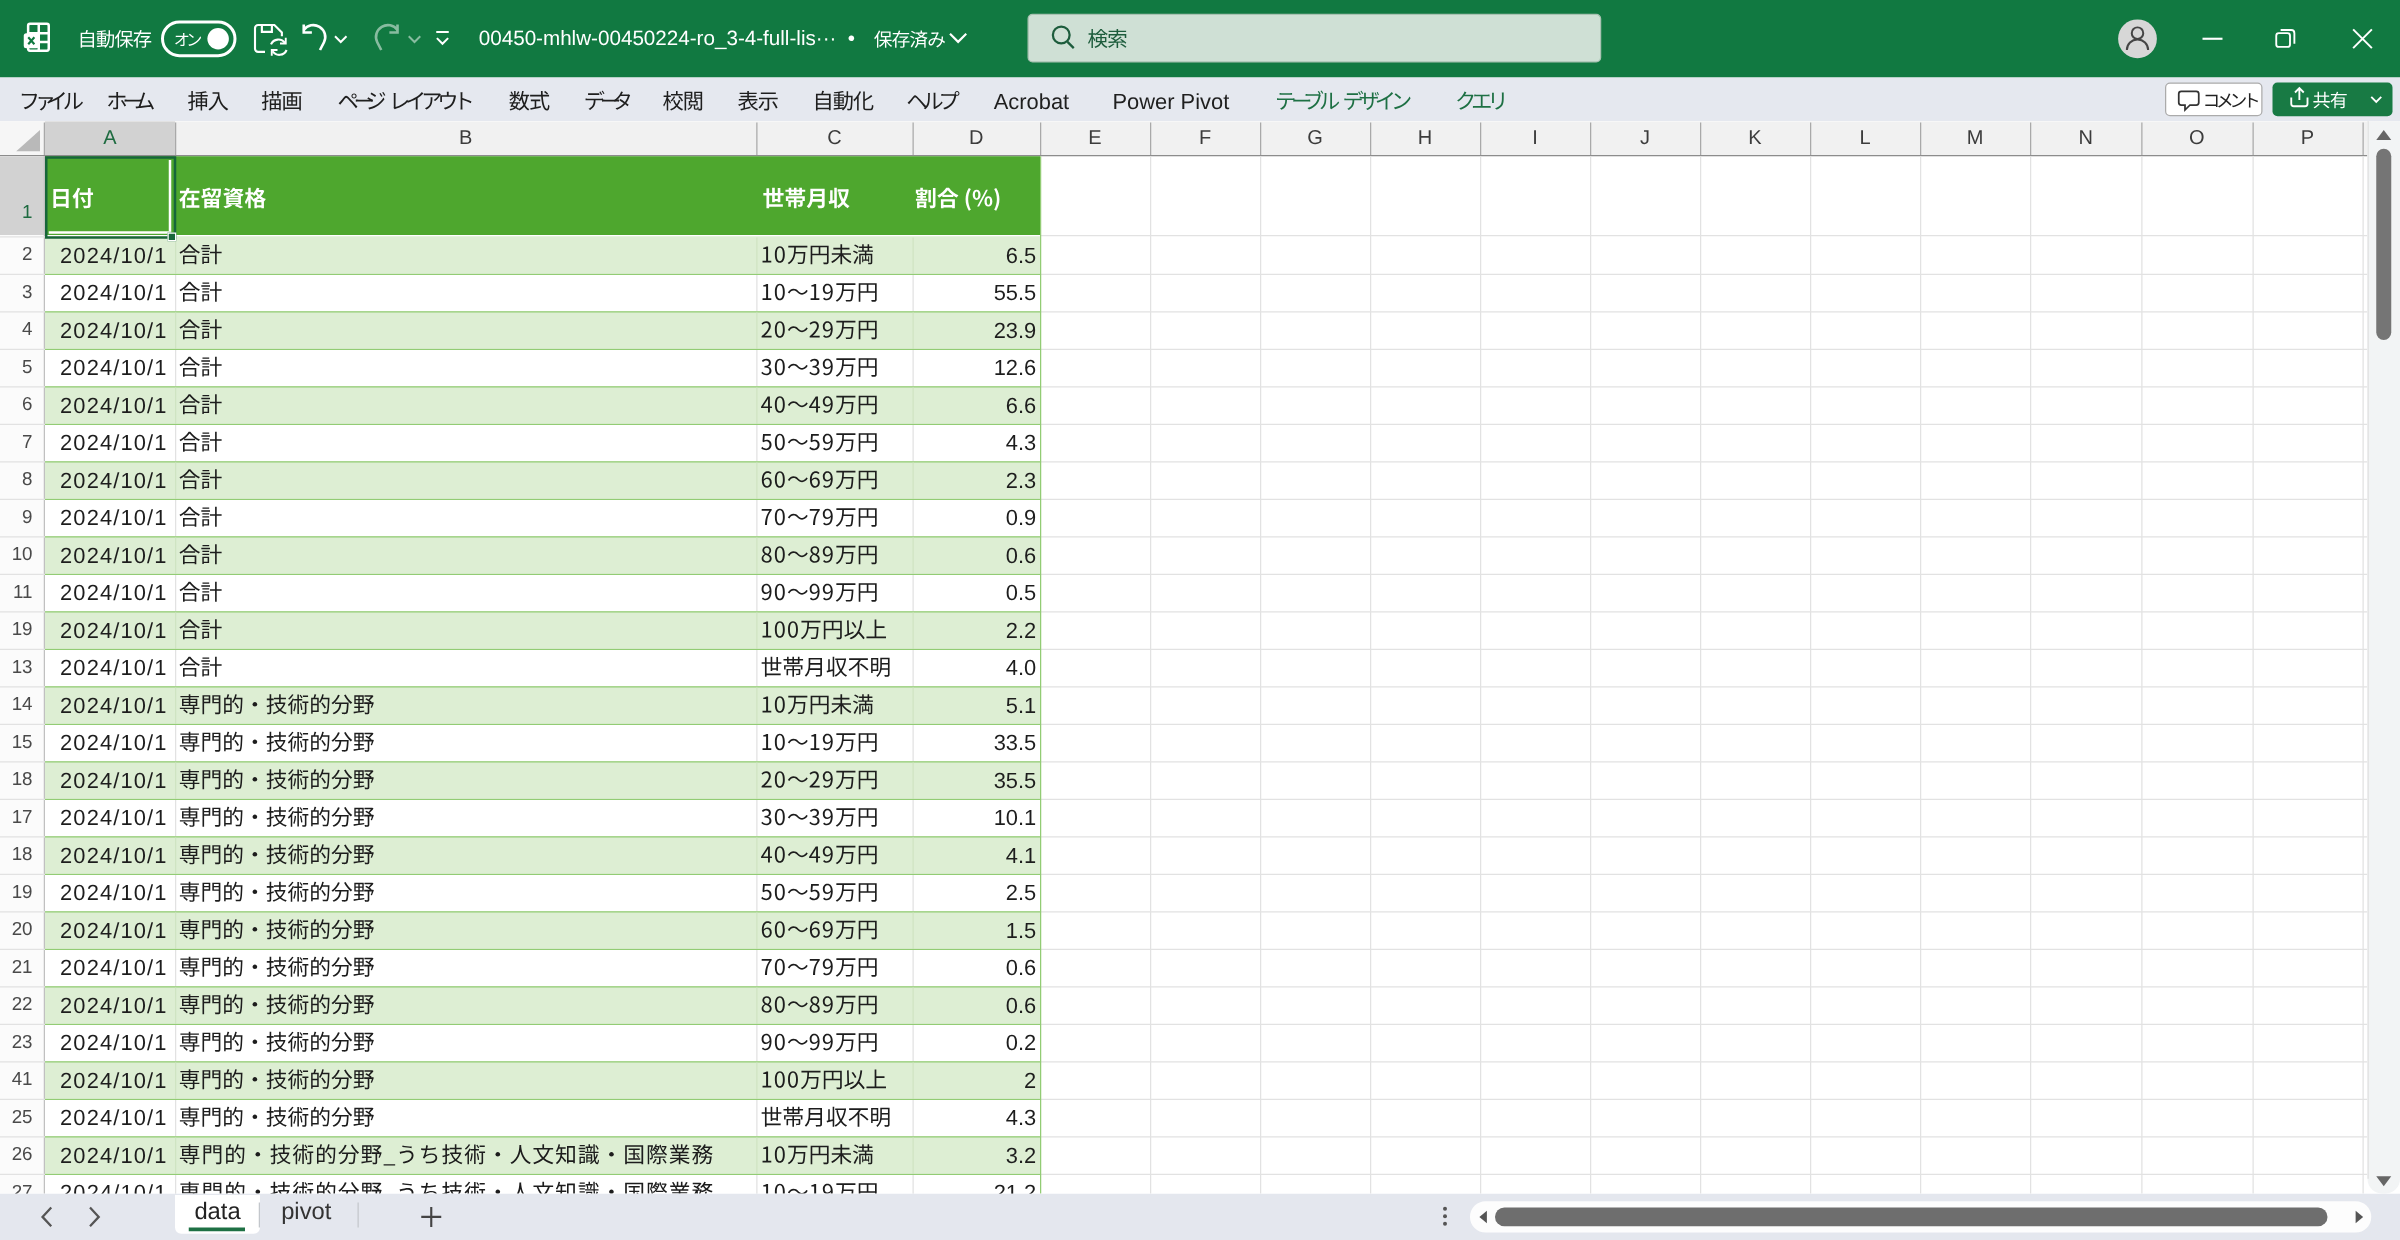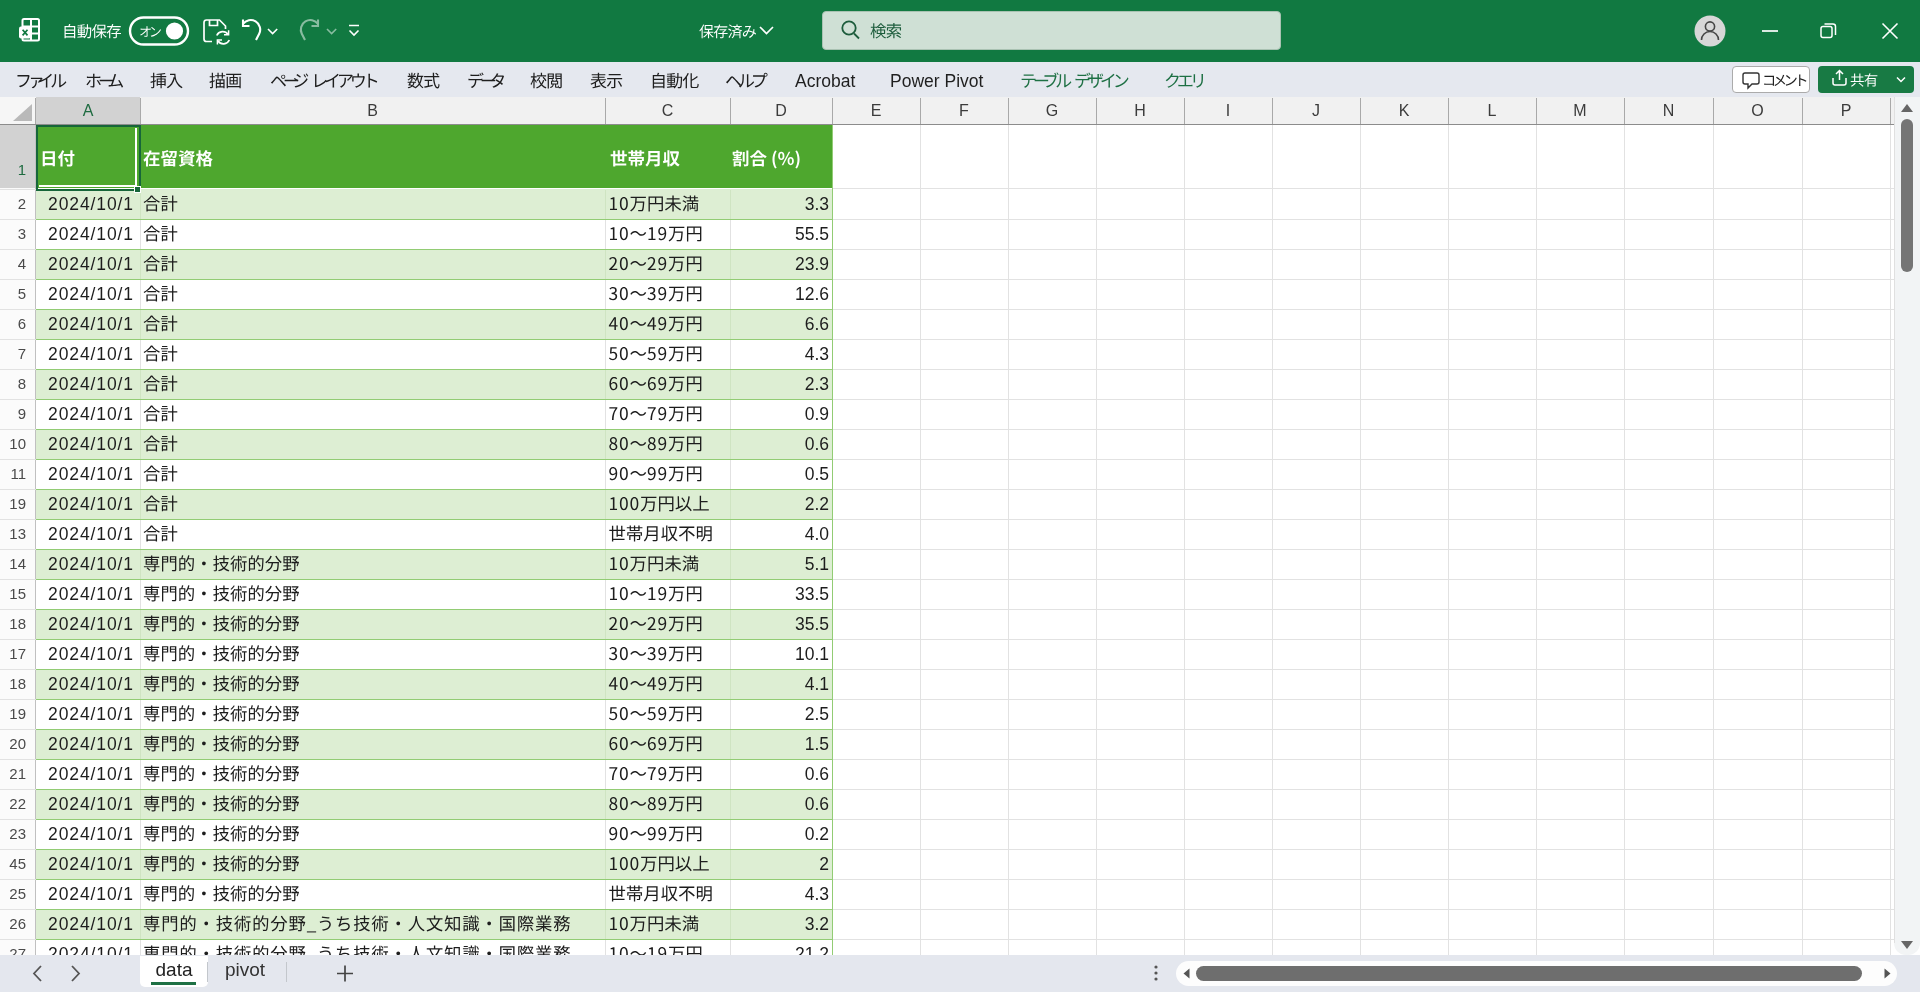--- a/index.html
+++ b/index.html
@@ -93,21 +93,21 @@
 <div class="abs" style="left:0;top:602px;width:26px;height:30px;line-height:30px;text-align:right;font-size:15px;color:#4a4a4a">19</div>
 <div class="abs" style="left:0;top:632px;width:36px;height:1px;background:#e2e2e2"></div>
 <div class="abs" style="left:0;top:632px;width:26px;height:30px;line-height:30px;text-align:right;font-size:15px;color:#4a4a4a">20</div>
 <div class="abs" style="left:0;top:662px;width:36px;height:1px;background:#e2e2e2"></div>
 <div class="abs" style="left:0;top:662px;width:26px;height:30px;line-height:30px;text-align:right;font-size:15px;color:#4a4a4a">21</div>
 <div class="abs" style="left:0;top:692px;width:36px;height:1px;background:#e2e2e2"></div>
 <div class="abs" style="left:0;top:692px;width:26px;height:30px;line-height:30px;text-align:right;font-size:15px;color:#4a4a4a">22</div>
 <div class="abs" style="left:0;top:722px;width:36px;height:1px;background:#e2e2e2"></div>
 <div class="abs" style="left:0;top:722px;width:26px;height:30px;line-height:30px;text-align:right;font-size:15px;color:#4a4a4a">23</div>
 <div class="abs" style="left:0;top:752px;width:36px;height:1px;background:#e2e2e2"></div>
-<div class="abs" style="left:0;top:752px;width:26px;height:30px;line-height:30px;text-align:right;font-size:15px;color:#4a4a4a">45</div>
+<div class="abs" style="left:0;top:752px;width:26px;height:30px;line-height:30px;text-align:right;font-size:15px;color:#4a4a4a">41</div>
 <div class="abs" style="left:0;top:782px;width:36px;height:1px;background:#e2e2e2"></div>
 <div class="abs" style="left:0;top:782px;width:26px;height:30px;line-height:30px;text-align:right;font-size:15px;color:#4a4a4a">25</div>
 <div class="abs" style="left:0;top:812px;width:36px;height:1px;background:#e2e2e2"></div>
 <div class="abs" style="left:0;top:812px;width:26px;height:30px;line-height:30px;text-align:right;font-size:15px;color:#4a4a4a">26</div>
 <div class="abs" style="left:0;top:842px;width:36px;height:1px;background:#e2e2e2"></div>
 <div class="abs" style="left:0;top:842px;width:26px;height:30px;line-height:30px;text-align:right;font-size:15px;color:#4a4a4a">27</div>
 <div class="abs" style="left:920px;top:28px;width:1px;height:830px;background:#e2e2e2"></div>
 <div class="abs" style="left:1008px;top:28px;width:1px;height:830px;background:#e2e2e2"></div>
 <div class="abs" style="left:1096px;top:28px;width:1px;height:830px;background:#e2e2e2"></div>
 <div class="abs" style="left:1184px;top:28px;width:1px;height:830px;background:#e2e2e2"></div>
@@ -145,21 +145,21 @@
 <div class="abs" style="left:832px;top:782px;width:1062px;height:1px;background:#e2e2e2"></div>
 <div class="abs" style="left:832px;top:812px;width:1062px;height:1px;background:#e2e2e2"></div>
 <div class="abs" style="left:832px;top:842px;width:1062px;height:1px;background:#e2e2e2"></div>
 
 <div class="abs" style="left:36px;top:28px;width:796px;height:63px;background:#4ea72e"></div>
 <div class="abs" style="left:36px;top:92px;width:796px;height:30px;background:#ddeed3"></div>
 <div class="abs" style="left:140px;top:93px;width:1px;height:29px;background:#cfe4c2"></div>
 <div class="abs" style="left:605px;top:93px;width:1px;height:29px;background:#cfe4c2"></div>
 <div class="abs" style="left:730px;top:93px;width:1px;height:29px;background:#cfe4c2"></div>
 <div class="abs" style="left:36px;top:92px;width:98px;height:30px;line-height:30px;text-align:right;font-size:17.5px;letter-spacing:0.9px;color:#1d1d1d">2024/10/1</div>
-<div class="abs" style="left:730px;top:92px;width:99px;height:30px;line-height:30px;text-align:right;font-size:17.5px;color:#1d1d1d">3.3</div>
+<div class="abs" style="left:730px;top:92px;width:99px;height:30px;line-height:30px;text-align:right;font-size:17.5px;color:#1d1d1d">6.5</div>
 <div class="abs" style="left:36px;top:122px;width:796px;height:30px;background:#fff"></div>
 <div class="abs" style="left:36px;top:122px;width:796px;height:1px;background:#92cc74"></div>
 <div class="abs" style="left:140px;top:123px;width:1px;height:29px;background:#e2e2e2"></div>
 <div class="abs" style="left:605px;top:123px;width:1px;height:29px;background:#e2e2e2"></div>
 <div class="abs" style="left:730px;top:123px;width:1px;height:29px;background:#e2e2e2"></div>
 <div class="abs" style="left:36px;top:122px;width:98px;height:30px;line-height:30px;text-align:right;font-size:17.5px;letter-spacing:0.9px;color:#1d1d1d">2024/10/1</div>
 <div class="abs" style="left:730px;top:122px;width:99px;height:30px;line-height:30px;text-align:right;font-size:17.5px;color:#1d1d1d">55.5</div>
 <div class="abs" style="left:36px;top:152px;width:796px;height:30px;background:#ddeed3"></div>
 <div class="abs" style="left:36px;top:152px;width:796px;height:1px;background:#92cc74"></div>
 <div class="abs" style="left:140px;top:153px;width:1px;height:29px;background:#cfe4c2"></div>
@@ -857,12 +857,13 @@
 <rect x="1196" y="966" width="666" height="15" rx="7.5" fill="#6e6e6e"></rect>
 <path d="M1189.5 968.5 l-6 5 l6 5 Z" fill="#555"></path>
 <path d="M1884.5 968.5 l6 5 l-6 5 Z" fill="#555"></path>
 <rect x="1894" y="97" width="26" height="846" fill="#f2f4f5"></rect>
 <rect x="1894" y="931" width="26" height="24" rx="12" fill="#f2f4f5"></rect>
 <rect x="1894" y="97" width="1" height="846" fill="#e0e0e0"></rect>
 <path d="M1907 104 l6 8 h-12 Z" fill="#666666"></path>
 <path d="M1907 949 l6 -8 h-12 Z" fill="#666666"></path>
 <rect x="1901" y="119" width="12" height="153" rx="6" fill="#757575"></rect>
 </svg>
+<div class="abs" style="left:383px;top:0;height:62px;line-height:62px;font-size:16.5px;color:#fff">00450-mhlw-00450224-ro_3-4-full-lis··· &nbsp;•&nbsp;</div>
 </div>
 </body></html>

